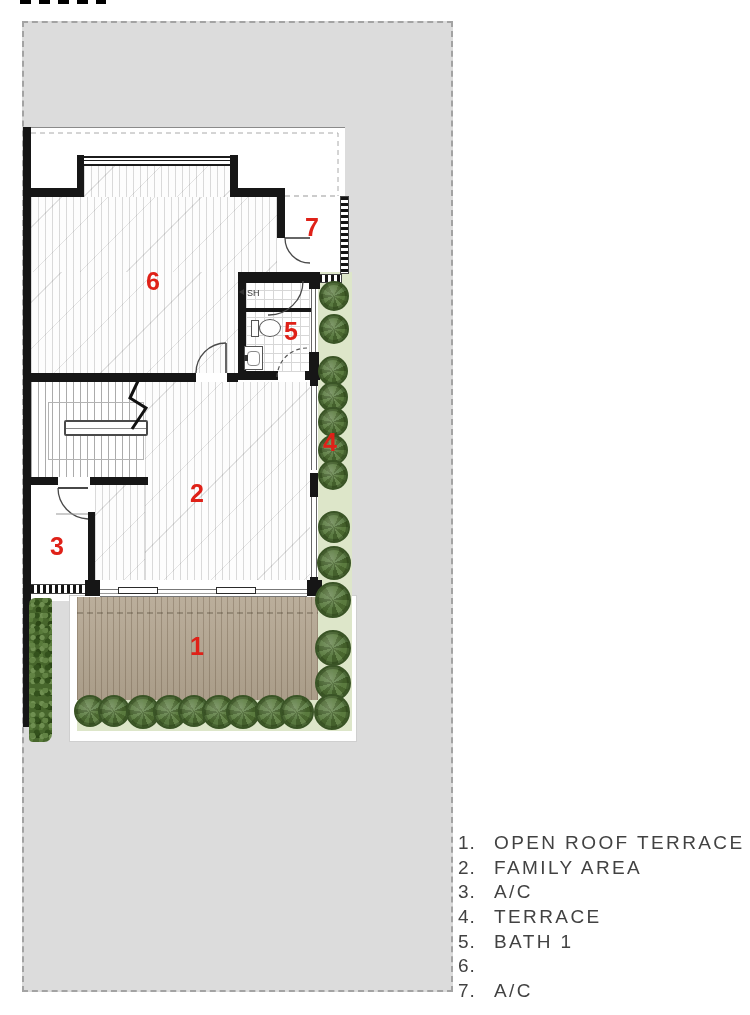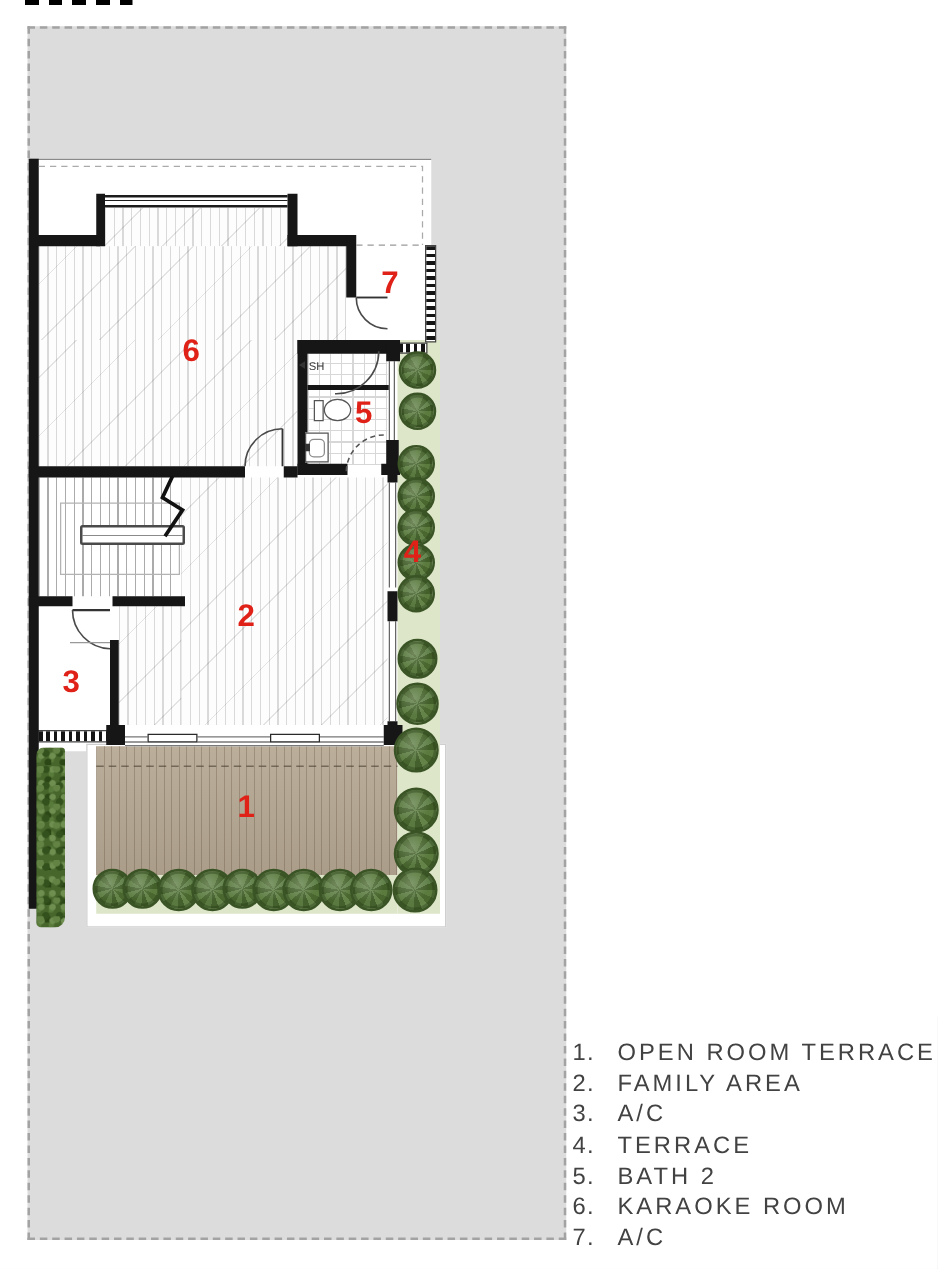--- a/index.html
+++ b/index.html
@@ -199,40 +199,39 @@
       <div class="roomnum" style="left: 57px; top: 546px;">3</div>
       <div class="roomnum" style="left: 330px; top: 442px;">4</div>
       <div class="roomnum" style="left: 291px; top: 331px;">5</div>
       <div class="roomnum" style="left: 153px; top: 281px;">6</div>
       <div class="roomnum" style="left: 312px; top: 227px;">7</div>
     </div>
 
   <div class="abs" id="legend">
       <div class="lg-row">
         <span class="lg-num">1.</span>
-        <span>OPEN ROOM TERRACE</span>
+        <span>OPEN ROOF TERRACE</span>
       </div>
       <div class="lg-row">
         <span class="lg-num">2.</span>
         <span>FAMILY AREA</span>
       </div>
       <div class="lg-row">
         <span class="lg-num">3.</span>
         <span>A/C</span>
       </div>
       <div class="lg-row">
         <span class="lg-num">4.</span>
         <span>TERRACE</span>
       </div>
       <div class="lg-row">
         <span class="lg-num">5.</span>
-        <span>BATH 2</span>
+        <span>BATH 1</span>
       </div>
       <div class="lg-row">
         <span class="lg-num">6.</span>
-        <span>KARAOKE ROOM</span>
       </div>
       <div class="lg-row">
         <span class="lg-num">7.</span>
         <span>A/C</span>
       </div>
     </div>
 </div>
 
 </body></html>

